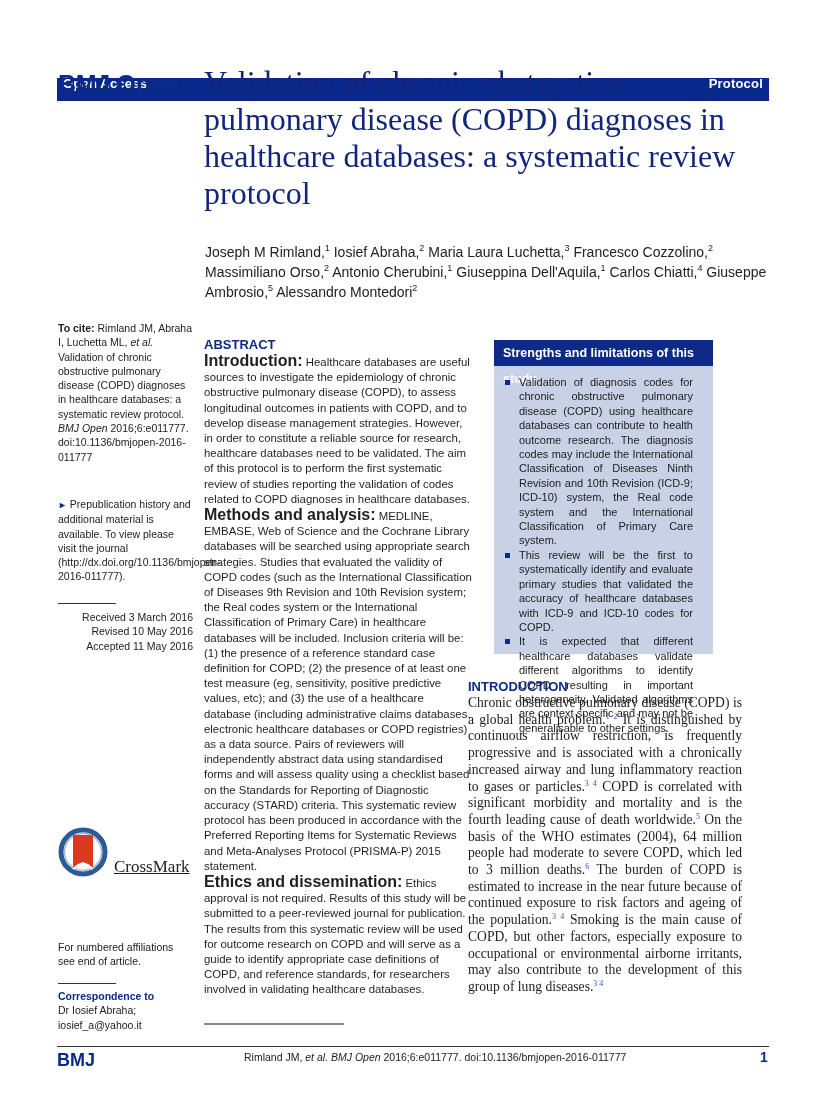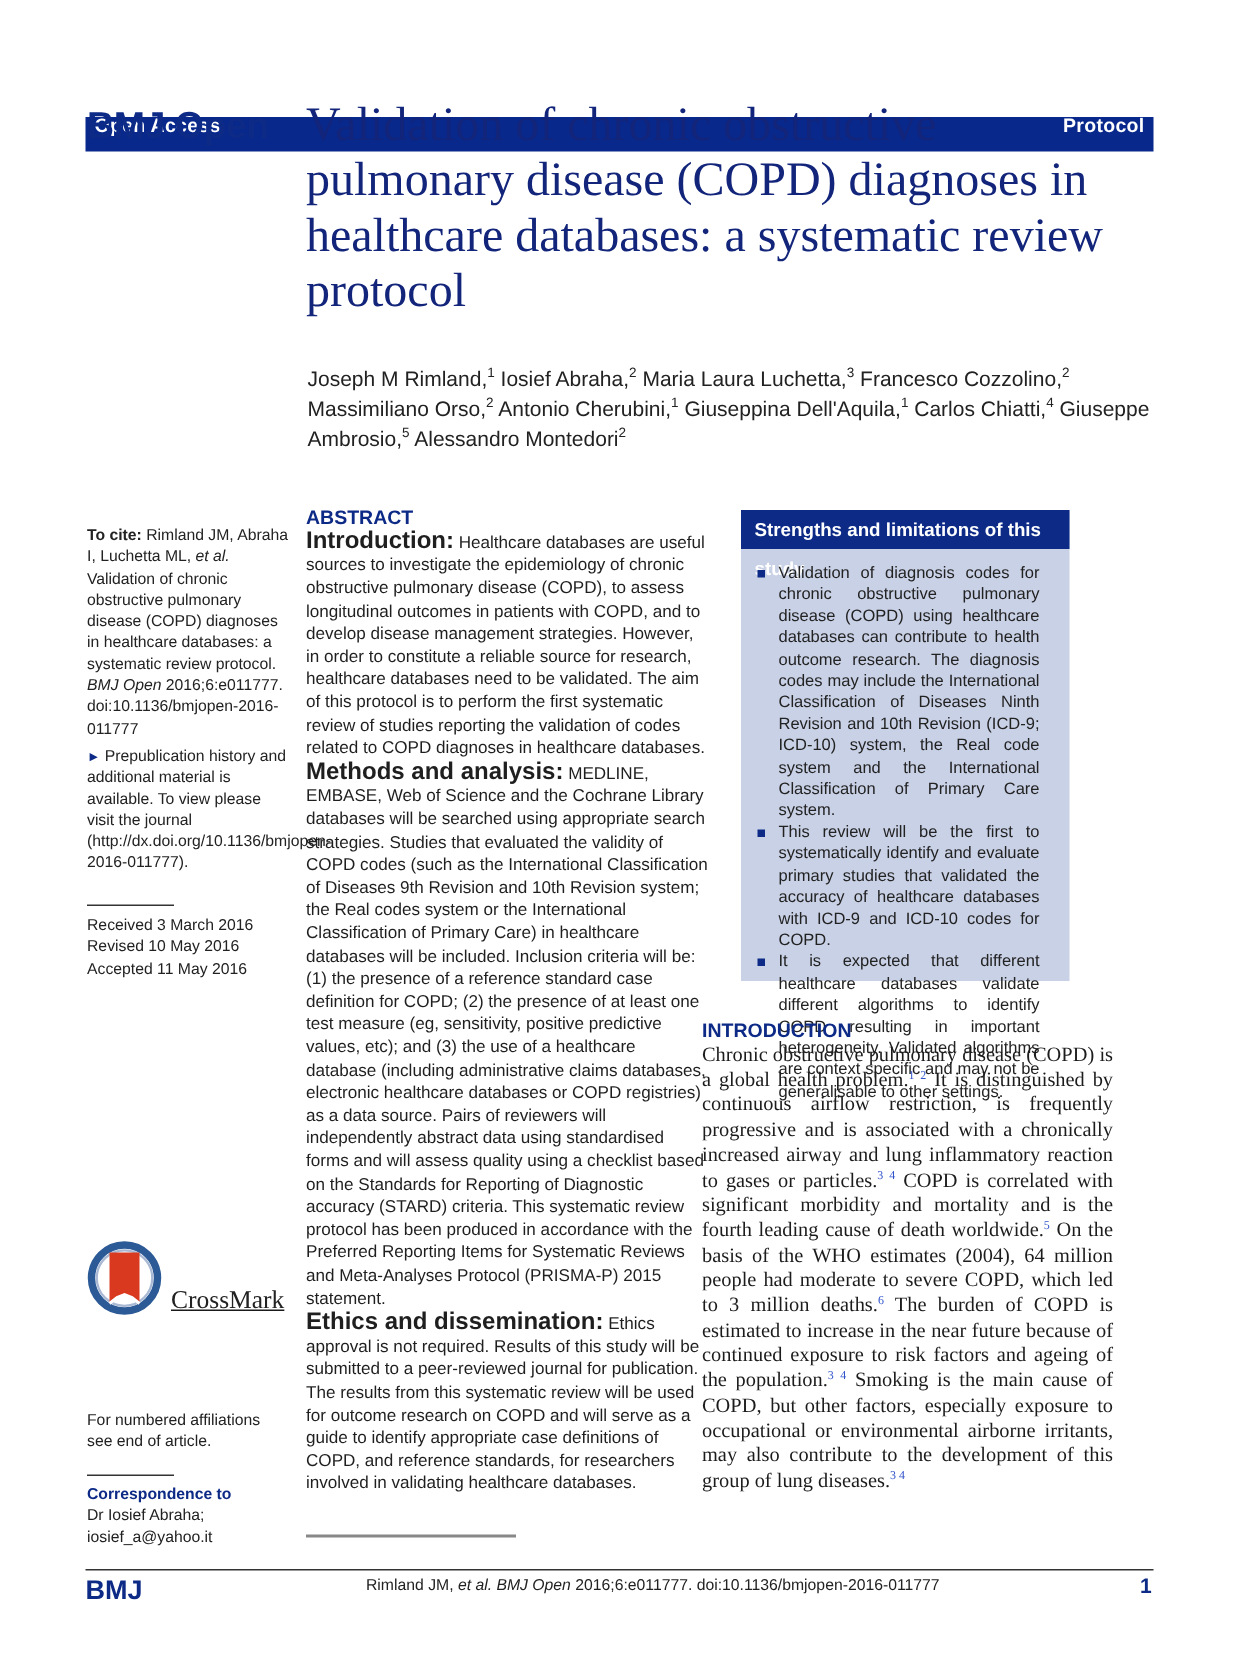--- a/index.html
+++ b/index.html
@@ -86,37 +86,37 @@
   <span><span>Maria Laura Luchetta,</span><sup>3</sup></span>
   <span><span>Francesco Cozzolino,</span><sup>2</sup></span>
   <span><span>Massimiliano Orso,</span><sup>2</sup></span>
   <span><span>Antonio Cherubini,</span><sup>1</sup></span>
   <span><span>Giuseppina Dell'Aquila,</span><sup>1</sup></span>
   <span><span>Carlos Chiatti,</span><sup>4</sup></span>
   <span><span>Giuseppe Ambrosio,</span><sup>5</sup></span>
   <span><span>Alessandro Montedori</span><sup>2</sup></span>
 </div>
 
-<div class="side" style="top:350px;">
+<div class="side" style="top:321px;">
   <span class="lbl">To cite:</span>
   <span>Rimland JM, Abraha I, Luchetta ML,</span>
   <span class="em">et al.</span>
   <span>Validation of chronic obstructive pulmonary disease (COPD) diagnoses in healthcare databases: a systematic review protocol.</span>
   <span class="em">BMJ Open</span>
   <span>2016;6:e011777. doi:10.1136/bmjopen-2016-011777</span>
 </div>
 
 <div class="side" style="top:497px;">
   <span class="arrow">►</span>
   <span>Prepublication history and additional material is available. To view please visit the journal (http://dx.doi.org/10.1136/bmjopen-2016-011777).</span>
 </div>
 
 <div class="side-rule" style="top:603px;"></div>
 
-<div class="side" style="top:610px;">
+<div class="side" style="top:610px;text-align:right;">
   <div>Received 3 March 2016</div>
   <div>Revised 10 May 2016</div>
   <div>Accepted 11 May 2016</div>
 </div>
 
 <div class="crossmark">
   <svg width="50" height="50" viewBox="0 0 50 50">
     <circle cx="25" cy="25" r="22" fill="#fff" stroke="#2c5a96" stroke-width="5"></circle>
     <circle cx="25" cy="25" r="18.5" fill="none" stroke="#a9b9d4" stroke-width="1.5"></circle>
     <path d="M15 8 L35 8 L35 42 L30 38 L25 36 L20 38 L15 42 Z" fill="#d93a1f"></path>

